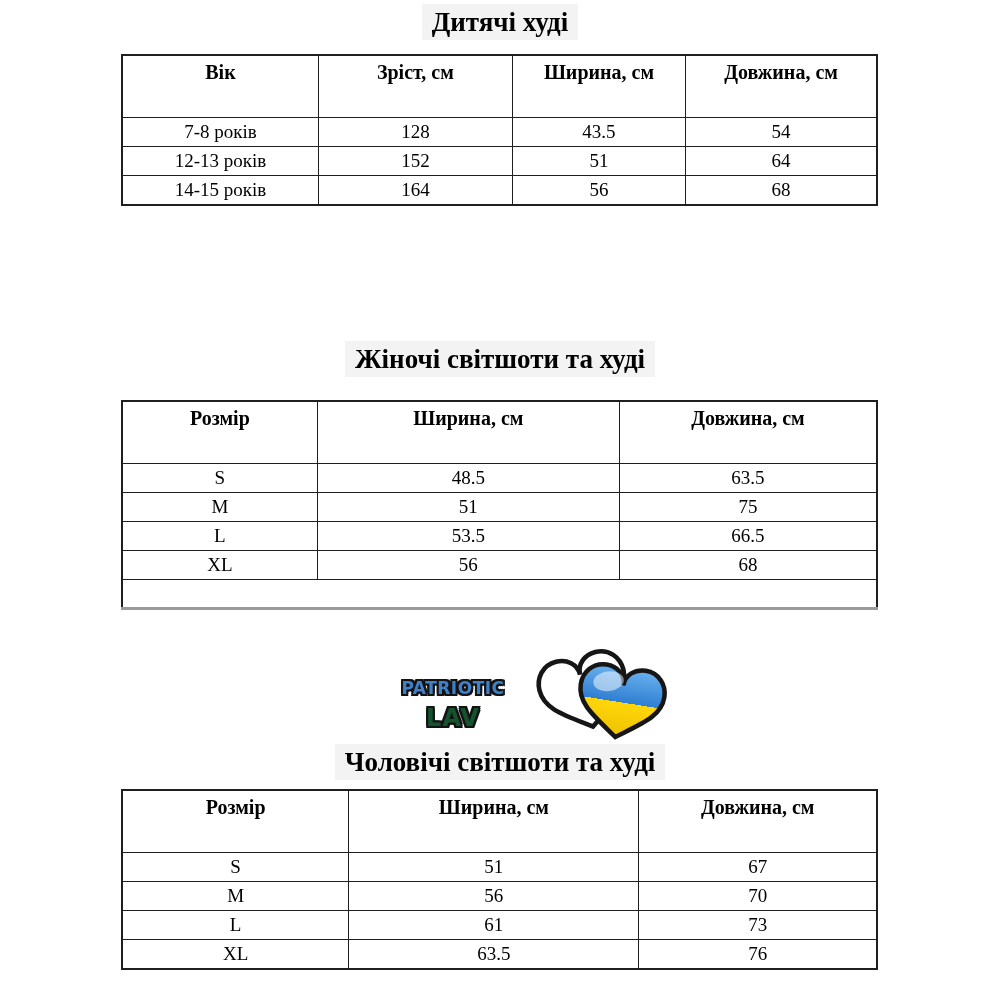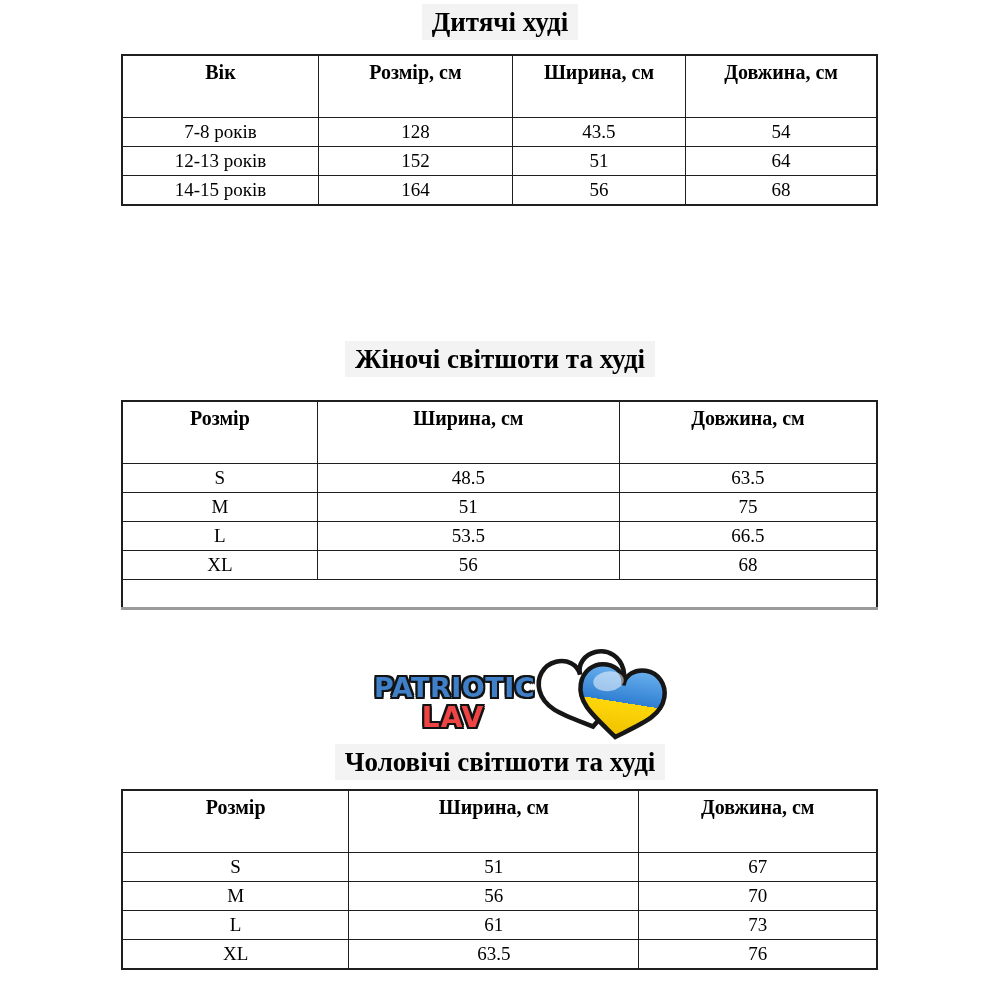--- a/index.html
+++ b/index.html
@@ -79,35 +79,35 @@
     margin-top:14px;
   }
   .logo-line1,.logo-line2{
     line-height:30px;
     text-shadow:
       -2px -2px 0 #131313, 2px -2px 0 #131313,
       -2px  2px 0 #131313, 2px  2px 0 #131313,
       -2px  0   0 #131313, 2px  0   0 #131313,
        0   -2px 0 #131313, 0    2px 0 #131313;
   }
-  .logo-line1{font-size:27px;color:#3f80c8;letter-spacing:0.5px;}
-  .logo-line2{font-size:28px;color:#ef4444;letter-spacing:1px;}
+  .logo-line1{font-size:17px;color:#3f80c8;letter-spacing:0.5px;}
+  .logo-line2{font-size:24px;color:#14532d;letter-spacing:1px;}
   .hearts{display:block;margin-left:2px;}
 </style>
 </head>
 <body>
 
 <div class="page">
 
   <h2 class="table-title title-1"><span class="title-text">Дитячі худі</span></h2>
   <table class="size-table tbl-1">
       <thead>
         <tr>
           <th>Вік</th>
-          <th>Розмір, см</th>
+          <th>Зріст, см</th>
           <th>Ширина, см</th>
           <th>Довжина, см</th>
         </tr>
       </thead>
       <tbody>
         <tr>
           <td>7-8 років</td>
           <td>128</td>
           <td>43.5</td>
           <td>54</td>

